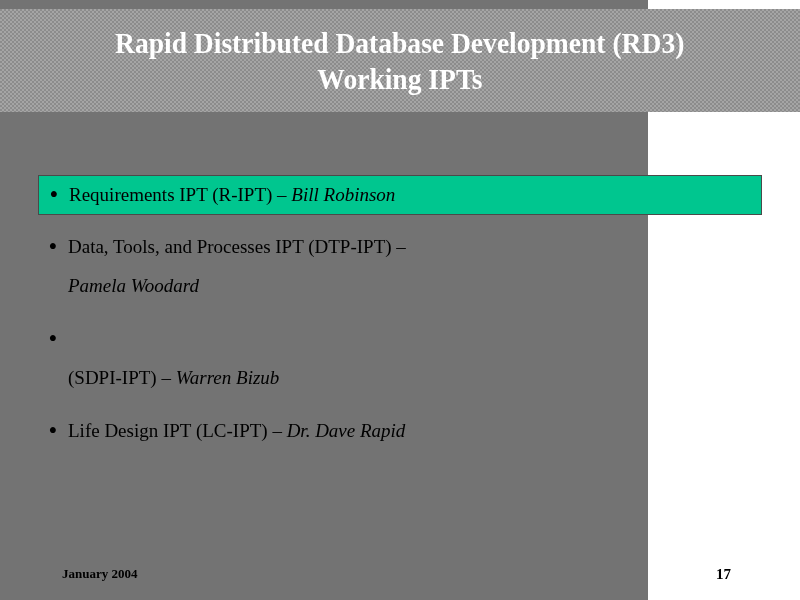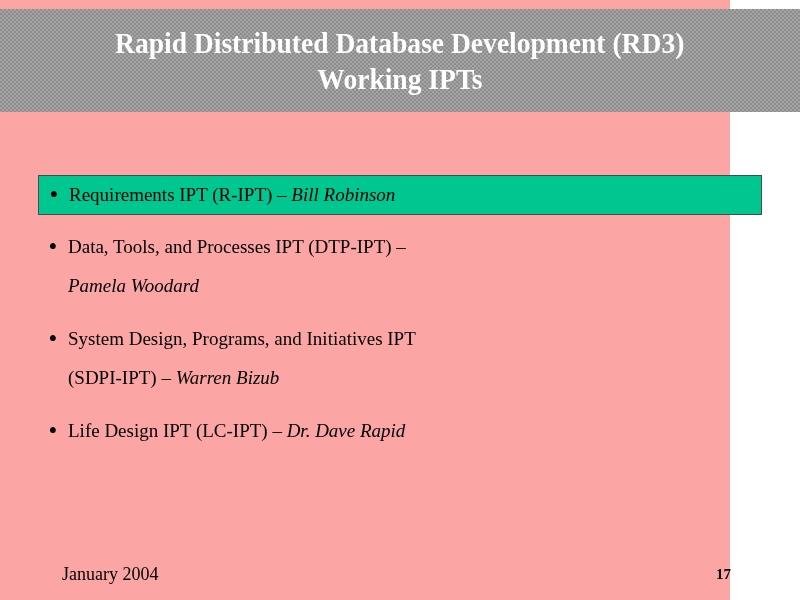--- a/index.html
+++ b/index.html
@@ -8,23 +8,23 @@
     background: #ffffff;
   }
   body {
     width: 800px;
     height: 600px;
     overflow: hidden;
     font-family: "Liberation Serif", "DejaVu Serif", serif;
   }
   #slide {
     position: relative;
-    width: 730px;
+    width: 648px;
     height: 600px;
-    background: #fca5a5;
+    background: #737373;
   }
 
   
   #title-band {
     position: absolute;
     left: 0;
     top: 9px;
     width: 800px;
     height: 103px;
     
@@ -97,22 +97,22 @@
   .bullet-text .who {
     font-style: italic;
   }
 
   
   #footer-date {
     position: absolute;
     left: 62px;
     top: 566px;
     font-family: "Liberation Serif", "DejaVu Serif", serif;
-    font-weight: normal;
-    font-size: 18px;
+    font-weight: bold;
+    font-size: 13px;
     line-height: 16px;
     color: #000000;
   }
   #footer-page {
     position: absolute;
     left: 716px;
     top: 566px;
     width: 40px;
     text-align: left;
     font-family: "Liberation Serif", "DejaVu Serif", serif;
@@ -139,21 +139,21 @@
       <div class="bullet-text"><span>Requirements IPT (R-IPT) – </span><span class="who">Bill Robinson</span></div>
     </div>
 
     <div class="bullet-row">
       <div class="bullet-mark">•</div>
       <div class="bullet-text"><span>Data, Tools, and Processes IPT (DTP-IPT) –</span><br><span class="who">Pamela Woodard</span></div>
     </div>
 
     <div class="bullet-row">
       <div class="bullet-mark">•</div>
-      <div class="bullet-text"><span>System Design, Programs, and Initiatives IPT</span><br><span>(SDPI-IPT) – </span><span class="who">Warren Bizub</span></div>
+      <div class="bullet-text"><br><span>(SDPI-IPT) – </span><span class="who">Warren Bizub</span></div>
     </div>
 
     <div class="bullet-row">
       <div class="bullet-mark">•</div>
       <div class="bullet-text"><span>Life Design IPT (LC-IPT) – </span><span class="who">Dr. Dave Rapid</span></div>
     </div>
 
   </div>
 
   <div id="footer-date">January 2004</div>

